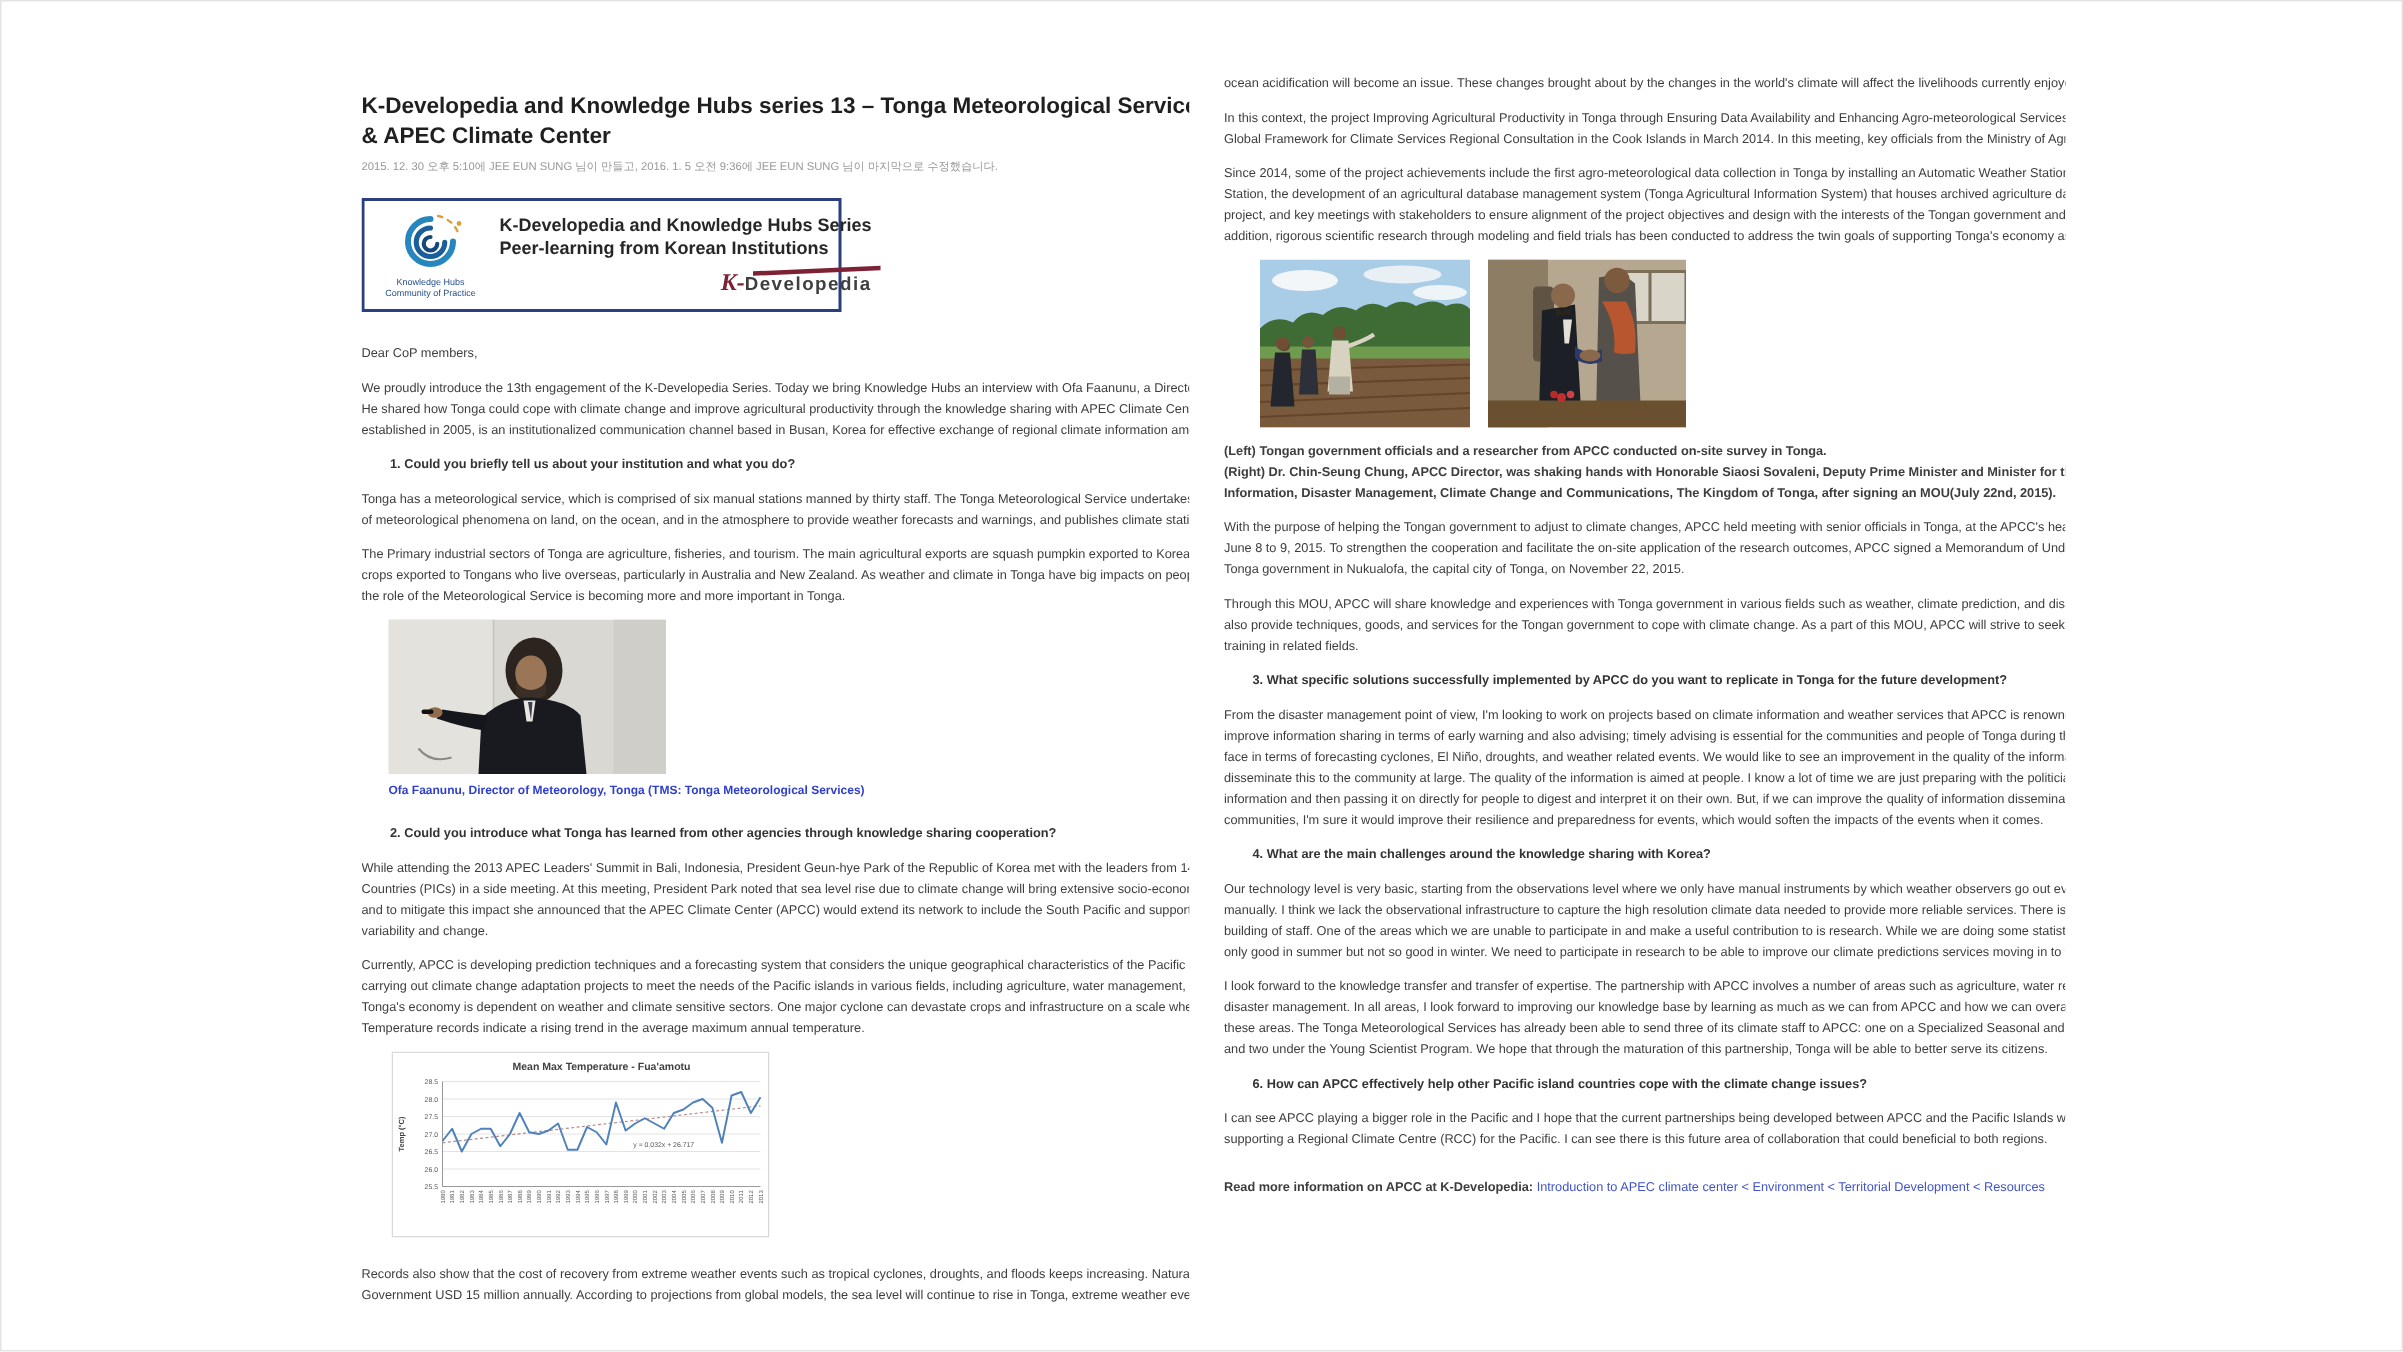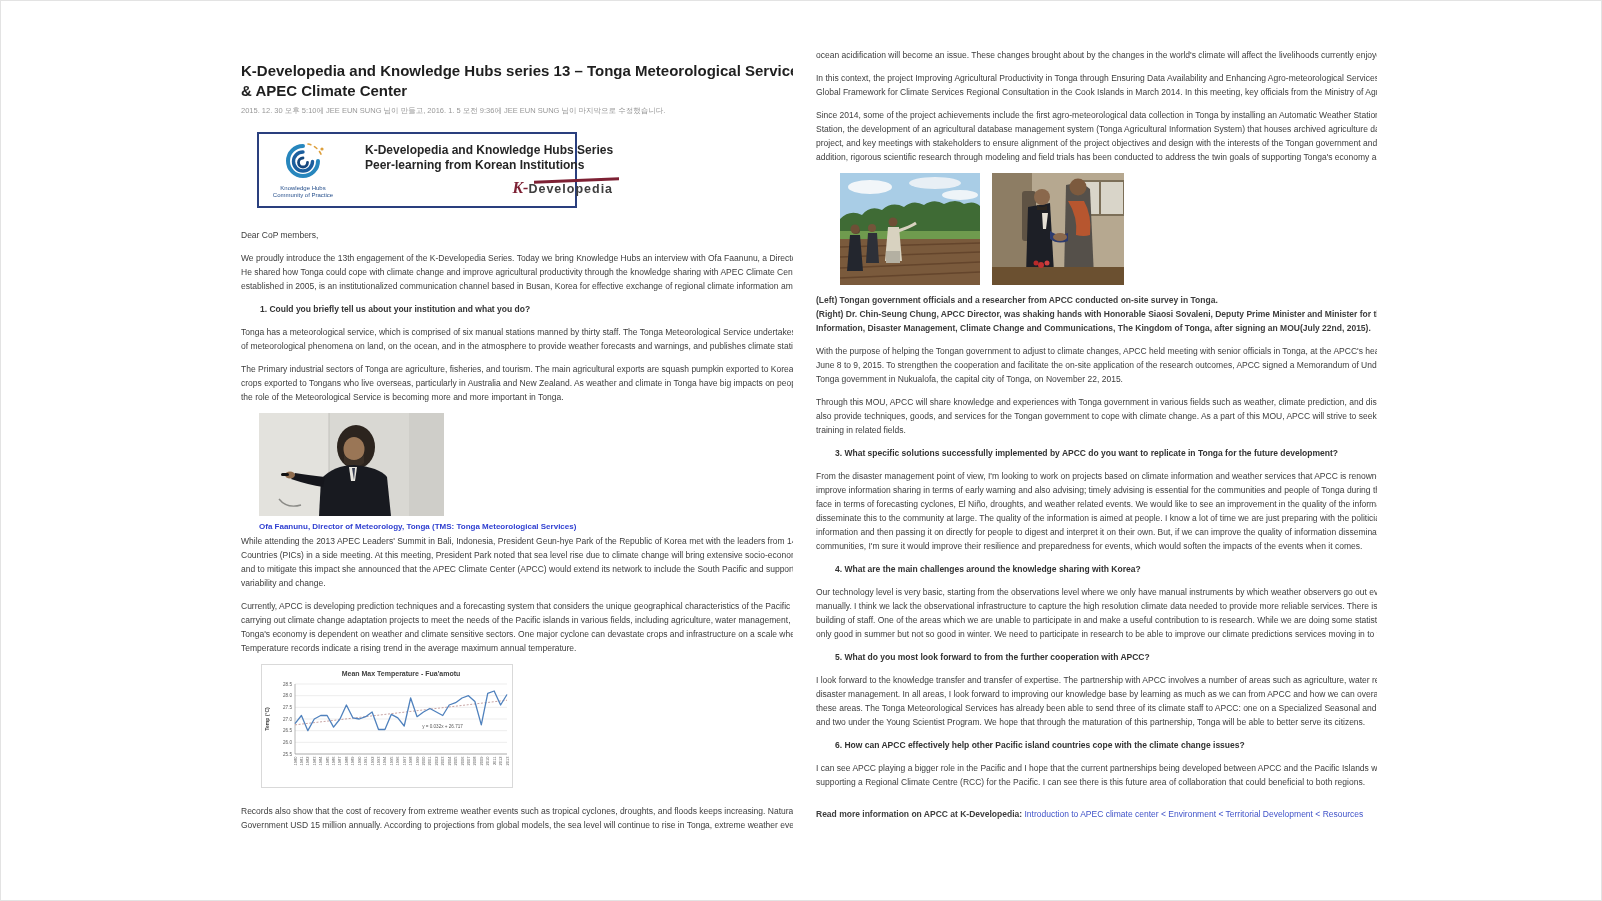--- a/index.html
+++ b/index.html
@@ -6,36 +6,36 @@
   body{width:1602px;height:901px;position:relative;font-family:"Liberation Sans",sans-serif;overflow:hidden;}
   .page{position:absolute;inset:0;background:#ffffff;border:1px solid #e3e3e3;box-sizing:border-box;}
 
   .col{position:absolute;overflow:hidden;}
   .col-left{left:240px;top:60px;width:552px;height:820px;}
   .col-right{left:815px;top:47px;width:561px;height:790px;}
 
   .title .ln{font-size:15px;font-weight:bold;color:#1f1f1f;line-height:20px;white-space:nowrap;overflow:hidden;}
   .meta{font-size:7.5px;color:#989898;margin:5px 0 16px 0;white-space:nowrap;overflow:hidden;}
 
-  .banner{margin:0 0 20px 16px;width:316px;height:72px;border:2px solid #2a3f7e;background:#fff;
-          display:flex;align-items:center;gap:16px;}
+  .banner{margin:0 0 20px 0;width:316px;height:72px;border:2px solid #2a3f7e;background:#fff;
+          display:flex;align-items:center;}
   .banner-logo{width:88px;text-align:center;flex:none;}
   .logo-caption{font-size:6px;color:#27508c;line-height:7px;}
   .banner-text{flex:1;padding-left:2px;}
   .banner-h{font-size:12px;font-weight:bold;color:#262626;line-height:15px;white-space:nowrap;}
   .wordmark{margin-top:6px;white-space:nowrap;text-align:right;}
   .wm-k{font-family:"Liberation Serif",serif;font-style:italic;font-weight:bold;color:#7d2134;font-size:16px;}
   .wm-rest{font-weight:bold;color:#3f3f3f;font-size:12.5px;letter-spacing:1px;position:relative;display:inline-block;padding-top:3px;}
   .wm-rest::before{content:"";position:absolute;top:0;left:6px;right:-6px;height:2.5px;background:#7d2134;transform:skewY(-2.5deg);}
 
   .para,.question,.caption-blue,.caption-bold,.readmore{font-size:8.5px;line-height:14px;margin:0 0 9px 0;}
   .para{color:#3d3d3d;}
   .question{color:#333;font-weight:bold;margin-left:19px;}
   .ln{white-space:nowrap;overflow:hidden;}
-  .caption-blue{color:#2f3fd0;font-weight:bold;font-size:8px;margin:2px 0 0 18px;}
+  .caption-blue{color:#2f3fd0;font-weight:bold;font-size:8px;margin:2px 0 14px 18px;}
   .caption-bold{color:#3d3d3d;font-weight:bold;}
   .photo{display:block;}
   .photo-ofa-wrap{margin:4px 0 4px 18px;}
   .photos-row{display:flex;gap:12px;margin:2px 0 8px 24px;}
   .chart-wrap{margin:4px 0 12px 20px;}
   .readmore{margin-top:18px;color:#3d3d3d;}
   .readmore .lbl{font-weight:bold;}
   .readmore a{color:#4053c8;text-decoration:none;cursor:pointer;}
 </style>
 </head>
@@ -104,20 +104,21 @@
         <path d="M90 54 l8 0 l-2 14 l-4 0 z" fill="#e8e6df"></path>
         <path d="M93 55 l3 0 l-1 12 z" fill="#3a3f52"></path>
         <path d="M66 64 Q48 62 36 60 L32 66 Q50 72 64 74 Z" fill="#15161c"></path>
         <ellipse cx="31" cy="62" rx="5" ry="3.5" fill="#8f6c4e"></ellipse>
         <rect x="22" y="60" width="8" height="3" rx="1.5" fill="#111"></rect>
         <path d="M20 86 q8 10 22 6" fill="none" stroke="#8a8a86" stroke-width="1.4"></path>
       </svg>
     </div>
     <div class="caption-blue ln">Ofa Faanunu, Director of Meteorology, Tonga (TMS: Tonga Meteorological Services)</div>
 
+    <div class="question">2. Could you introduce what Tonga has learned from other agencies through knowledge sharing cooperation?</div>
     <div class="para">
         <div class="ln">While attending the 2013 APEC Leaders' Summit in Bali, Indonesia, President Geun-hye Park of the Republic of Korea met with the leaders from 14 different Pacific</div>
         <div class="ln">Countries (PICs) in a side meeting. At this meeting, President Park noted that sea level rise due to climate change will bring extensive socio-economic impacts to th</div>
         <div class="ln">and to mitigate this impact she announced that the APEC Climate Center (APCC) would extend its network to include the South Pacific and support PICs in coping w</div>
         <div class="ln">variability and change.</div>
       </div>
     <div class="para">
         <div class="ln">Currently, APCC is developing prediction techniques and a forecasting system that considers the unique geographical characteristics of the Pacific islands. APCC is a</div>
         <div class="ln">carrying out climate change adaptation projects to meet the needs of the Pacific islands in various fields, including agriculture, water management, and health.</div>
         <div class="ln">Tonga's economy is dependent on weather and climate sensitive sectors. One major cyclone can devastate crops and infrastructure on a scale where it takes years</div>
@@ -271,21 +272,20 @@
         <div class="ln">information and then passing it on directly for people to digest and interpret it on their own. But, if we can improve the quality of information dissemination to tho</div>
         <div class="ln">communities, I'm sure it would improve their resilience and preparedness for events, which would soften the impacts of the events when it comes.</div>
       </div>
     <div class="question">4. What are the main challenges around the knowledge sharing with Korea?</div>
     <div class="para">
         <div class="ln">Our technology level is very basic, starting from the observations level where we only have manual instruments by which weather observers go out every hour and</div>
         <div class="ln">manually. I think we lack the observational infrastructure to capture the high resolution climate data needed to provide more reliable services. There is also a need</div>
         <div class="ln">building of staff. One of the areas which we are unable to participate in and make a useful contribution to is research. While we are doing some statistical modeling</div>
         <div class="ln">only good in summer but not so good in winter. We need to participate in research to be able to improve our climate predictions services moving in to the future.</div>
       </div>
-    <div class="question">5. What do you most look forward to from the further cooperation with APCC?</div>
     <div class="para">
         <div class="ln">I look forward to the knowledge transfer and transfer of expertise. The partnership with APCC involves a number of areas such as agriculture, water resources, hea</div>
         <div class="ln">disaster management. In all areas, I look forward to improving our knowledge base by learning as much as we can from APCC and how we can overall improve clim</div>
         <div class="ln">these areas. The Tonga Meteorological Services has already been able to send three of its climate staff to APCC: one on a Specialized Seasonal and Sub-seasonal Pr</div>
         <div class="ln">and two under the Young Scientist Program. We hope that through the maturation of this partnership, Tonga will be able to better serve its citizens.</div>
       </div>
     <div class="question">6. How can APCC effectively help other Pacific island countries cope with the climate change issues?</div>
     <div class="para">
         <div class="ln">I can see APCC playing a bigger role in the Pacific and I hope that the current partnerships being developed between APCC and the Pacific Islands will be extended t</div>
         <div class="ln">supporting a Regional Climate Centre (RCC) for the Pacific. I can see there is this future area of collaboration that could beneficial to both regions.</div>

